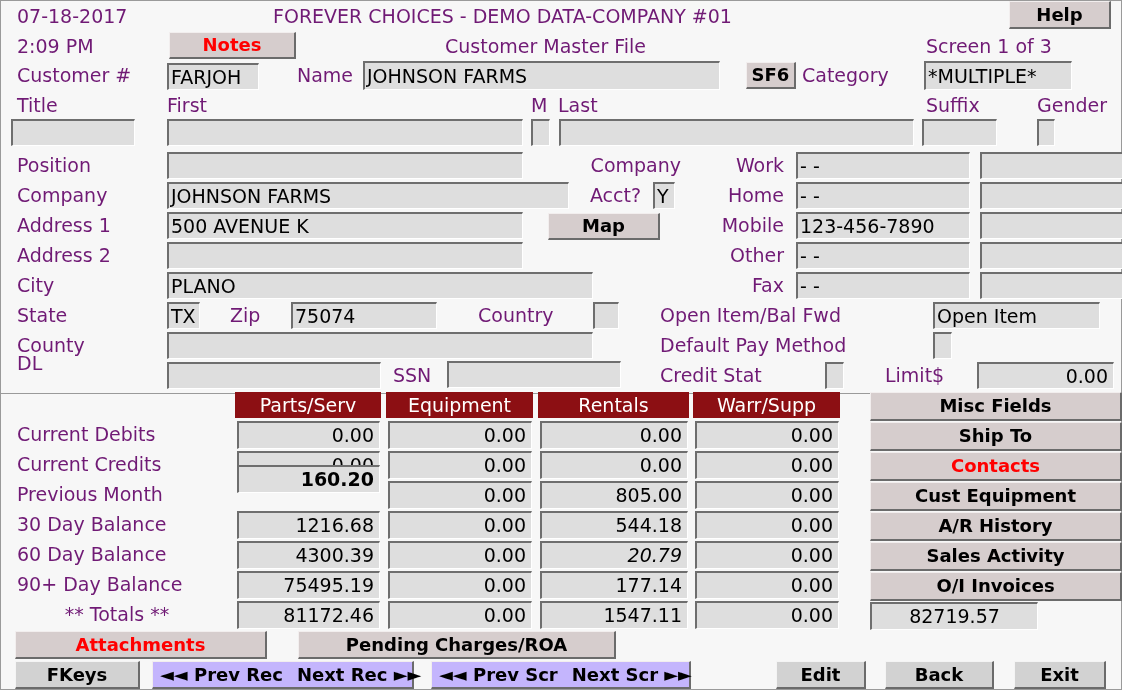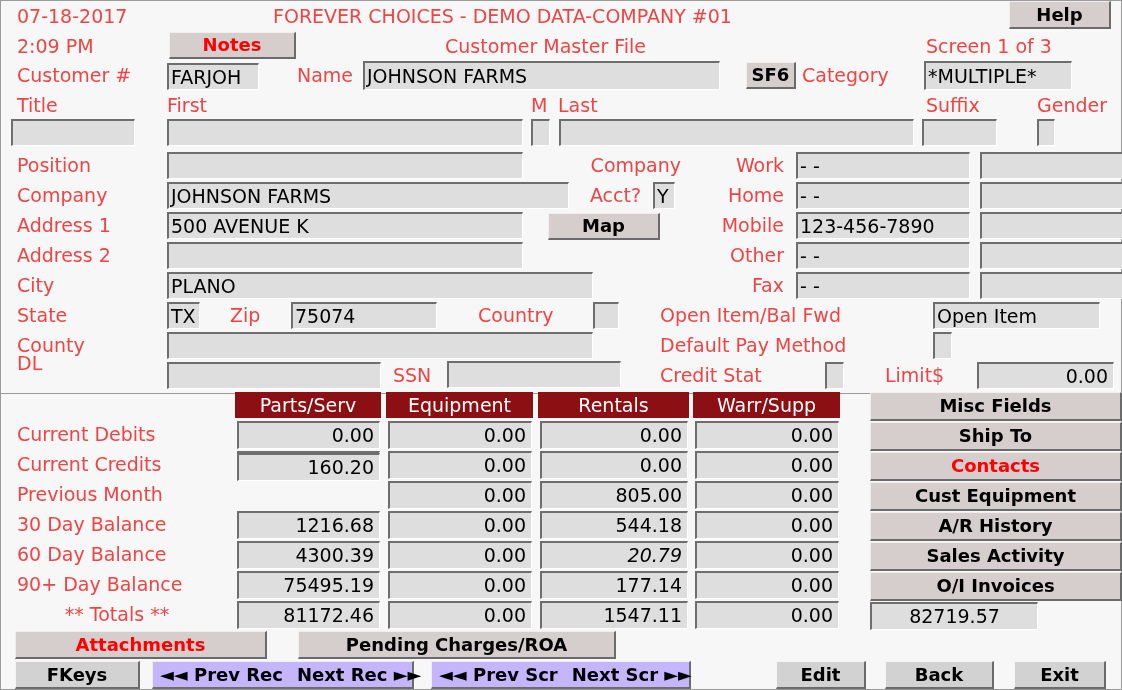--- a/index.html
+++ b/index.html
@@ -21,21 +21,21 @@
     box-sizing: border-box;
     background: #f7f7f7;
   }
   .abs { position: absolute; box-sizing: border-box; }
 
   
   .lbl {
     font-size: 19px;
     line-height: 1;
     white-space: nowrap;
-    color: #ef4444;
+    color: #701a75;
   }
   .lbl-r { text-align: right; }
   .lbl-c { text-align: center; }
 
   
   .fld {
     background: #dedede;
     border-top: 2px solid #6e6e6e;
     border-left: 2px solid #6e6e6e;
     border-right: 1px solid #ffffff;
@@ -221,21 +221,21 @@
       <div class="abs fld num" style="left: 236px; top: 420px; width: 143px; height: 28px;">0.00</div>
       <div class="abs fld num" style="left: 387px; top: 420px; width: 144px; height: 28px;">0.00</div>
       <div class="abs fld num" style="left: 539px; top: 420px; width: 148px; height: 28px;">0.00</div>
       <div class="abs fld num" style="left: 694px; top: 420px; width: 144px; height: 28px;">0.00</div>
       <div class="abs lbl" style="left: 16px; top: 454px;">Current Credits</div>
       <div class="abs fld num" style="left: 236px; top: 450px; width: 143px; height: 28px;">0.00</div>
       <div class="abs fld num" style="left: 387px; top: 450px; width: 144px; height: 28px;">0.00</div>
       <div class="abs fld num" style="left: 539px; top: 450px; width: 148px; height: 28px;">0.00</div>
       <div class="abs fld num" style="left: 694px; top: 450px; width: 144px; height: 28px;">0.00</div>
       <div class="abs lbl" style="left: 16px; top: 484px;">Previous Month</div>
-      <div class="abs fld num" style="left: 236px; top: 452px; width: 143px; height: 28px;">160.20</div>
+      <div class="abs fld num" style="left: 236px; top: 464px; width: 143px; height: 28px; font-weight: bold;">160.20</div>
       <div class="abs fld num" style="left: 387px; top: 480px; width: 144px; height: 28px;">0.00</div>
       <div class="abs fld num" style="left: 539px; top: 480px; width: 148px; height: 28px;">805.00</div>
       <div class="abs fld num" style="left: 694px; top: 480px; width: 144px; height: 28px;">0.00</div>
       <div class="abs lbl" style="left: 16px; top: 514px;">30 Day Balance</div>
       <div class="abs fld num" style="left: 236px; top: 510px; width: 143px; height: 28px;">1216.68</div>
       <div class="abs fld num" style="left: 387px; top: 510px; width: 144px; height: 28px;">0.00</div>
       <div class="abs fld num" style="left: 539px; top: 510px; width: 148px; height: 28px;">544.18</div>
       <div class="abs fld num" style="left: 694px; top: 510px; width: 144px; height: 28px;">0.00</div>
       <div class="abs lbl" style="left: 16px; top: 544px;">60 Day Balance</div>
       <div class="abs fld num" style="left: 236px; top: 540px; width: 143px; height: 28px;">4300.39</div>

